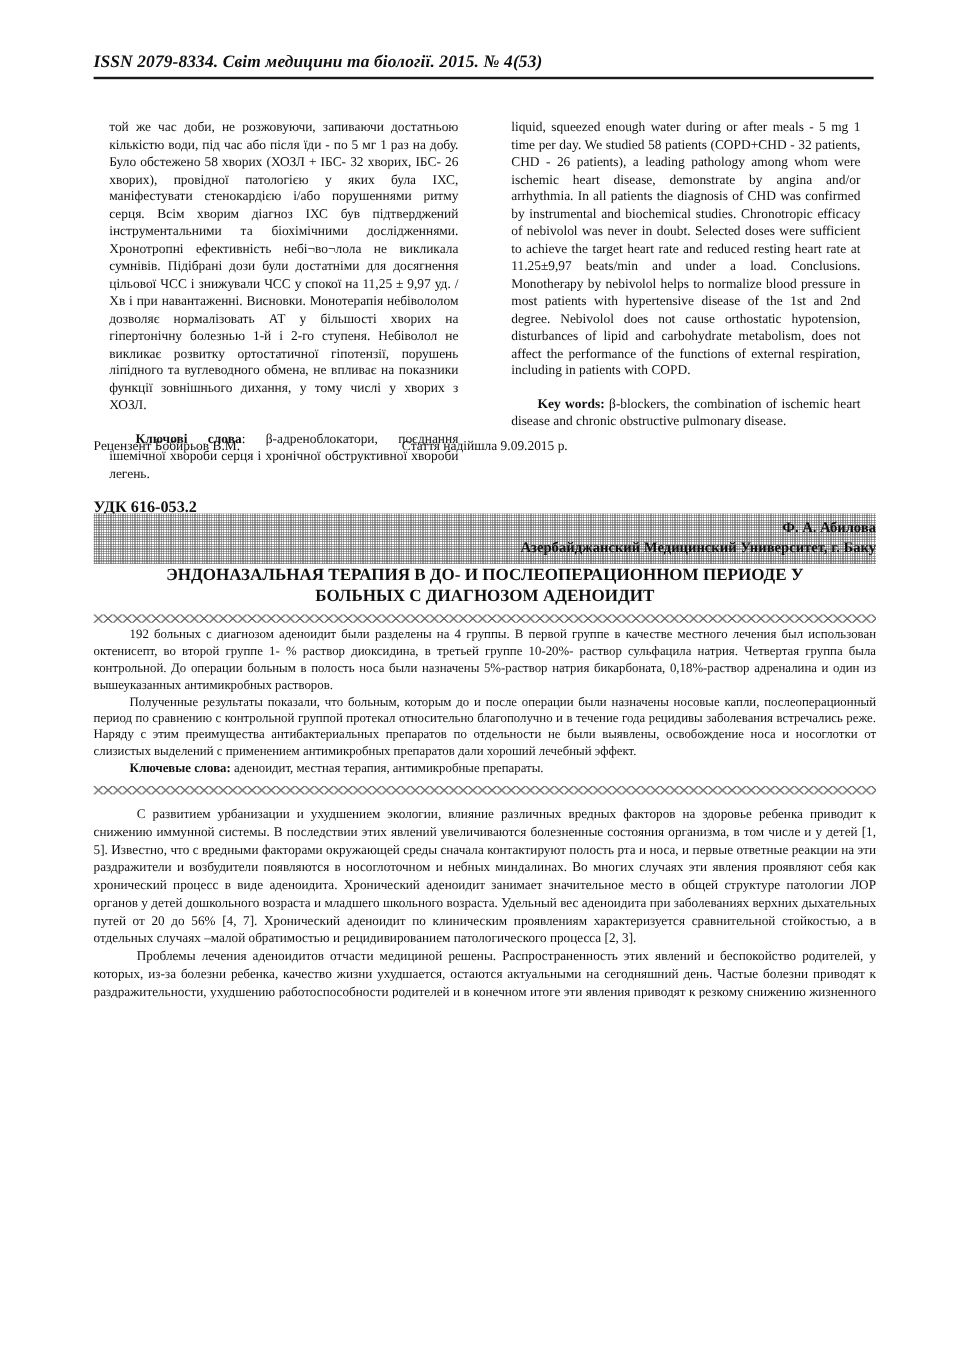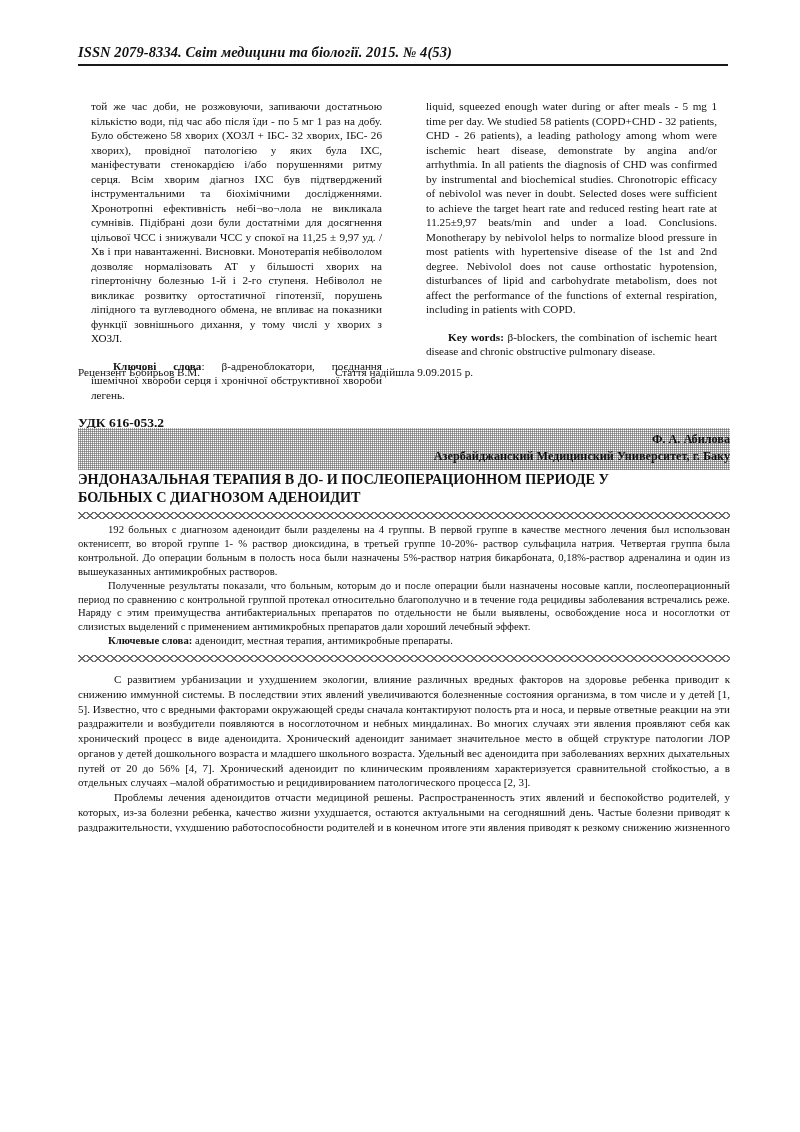--- a/index.html
+++ b/index.html
@@ -111,21 +111,21 @@
     line-height: 1.42;
     color: #111;
   }
 
   
   .art-title {
     position: absolute;
     left: 78px;
     top: 470px;
     width: 652px;
-    text-align: left;
+    text-align: center;
     font-size: 14.2px;
     font-weight: bold;
     line-height: 1.28;
   }
 
   
   .zig {
     position: absolute;
     left: 78px;
     width: 652px;

